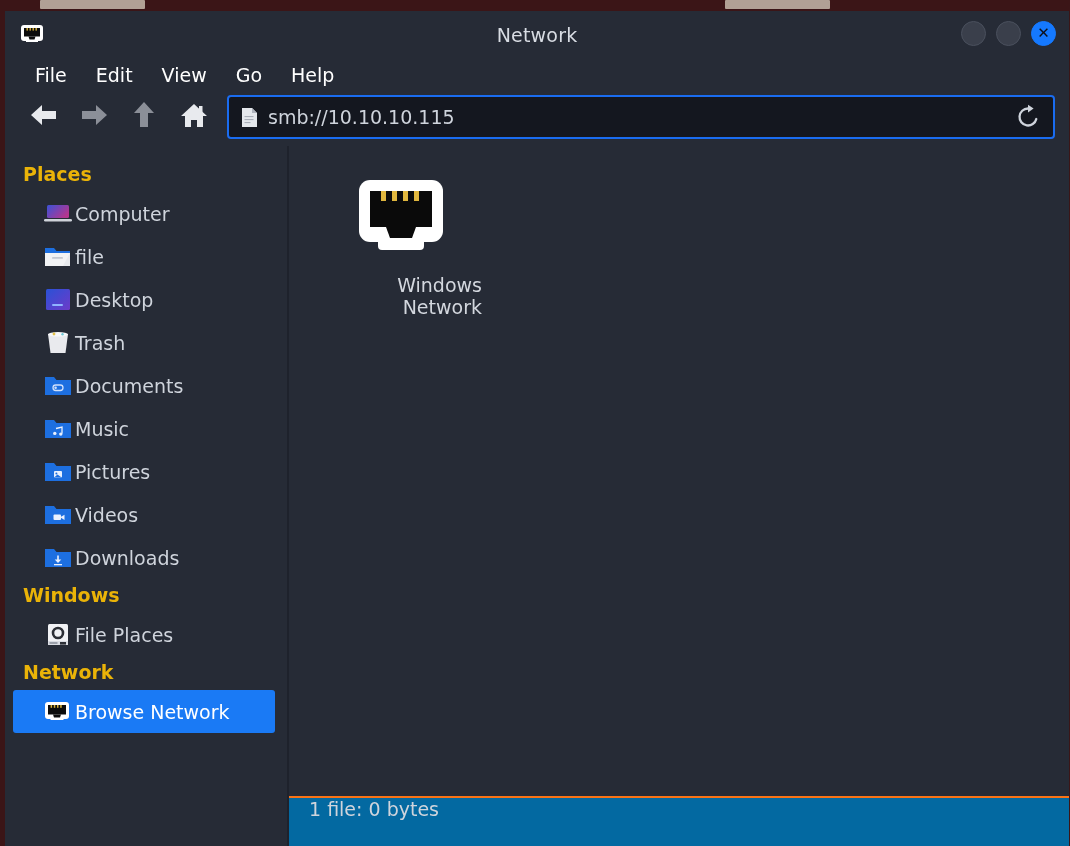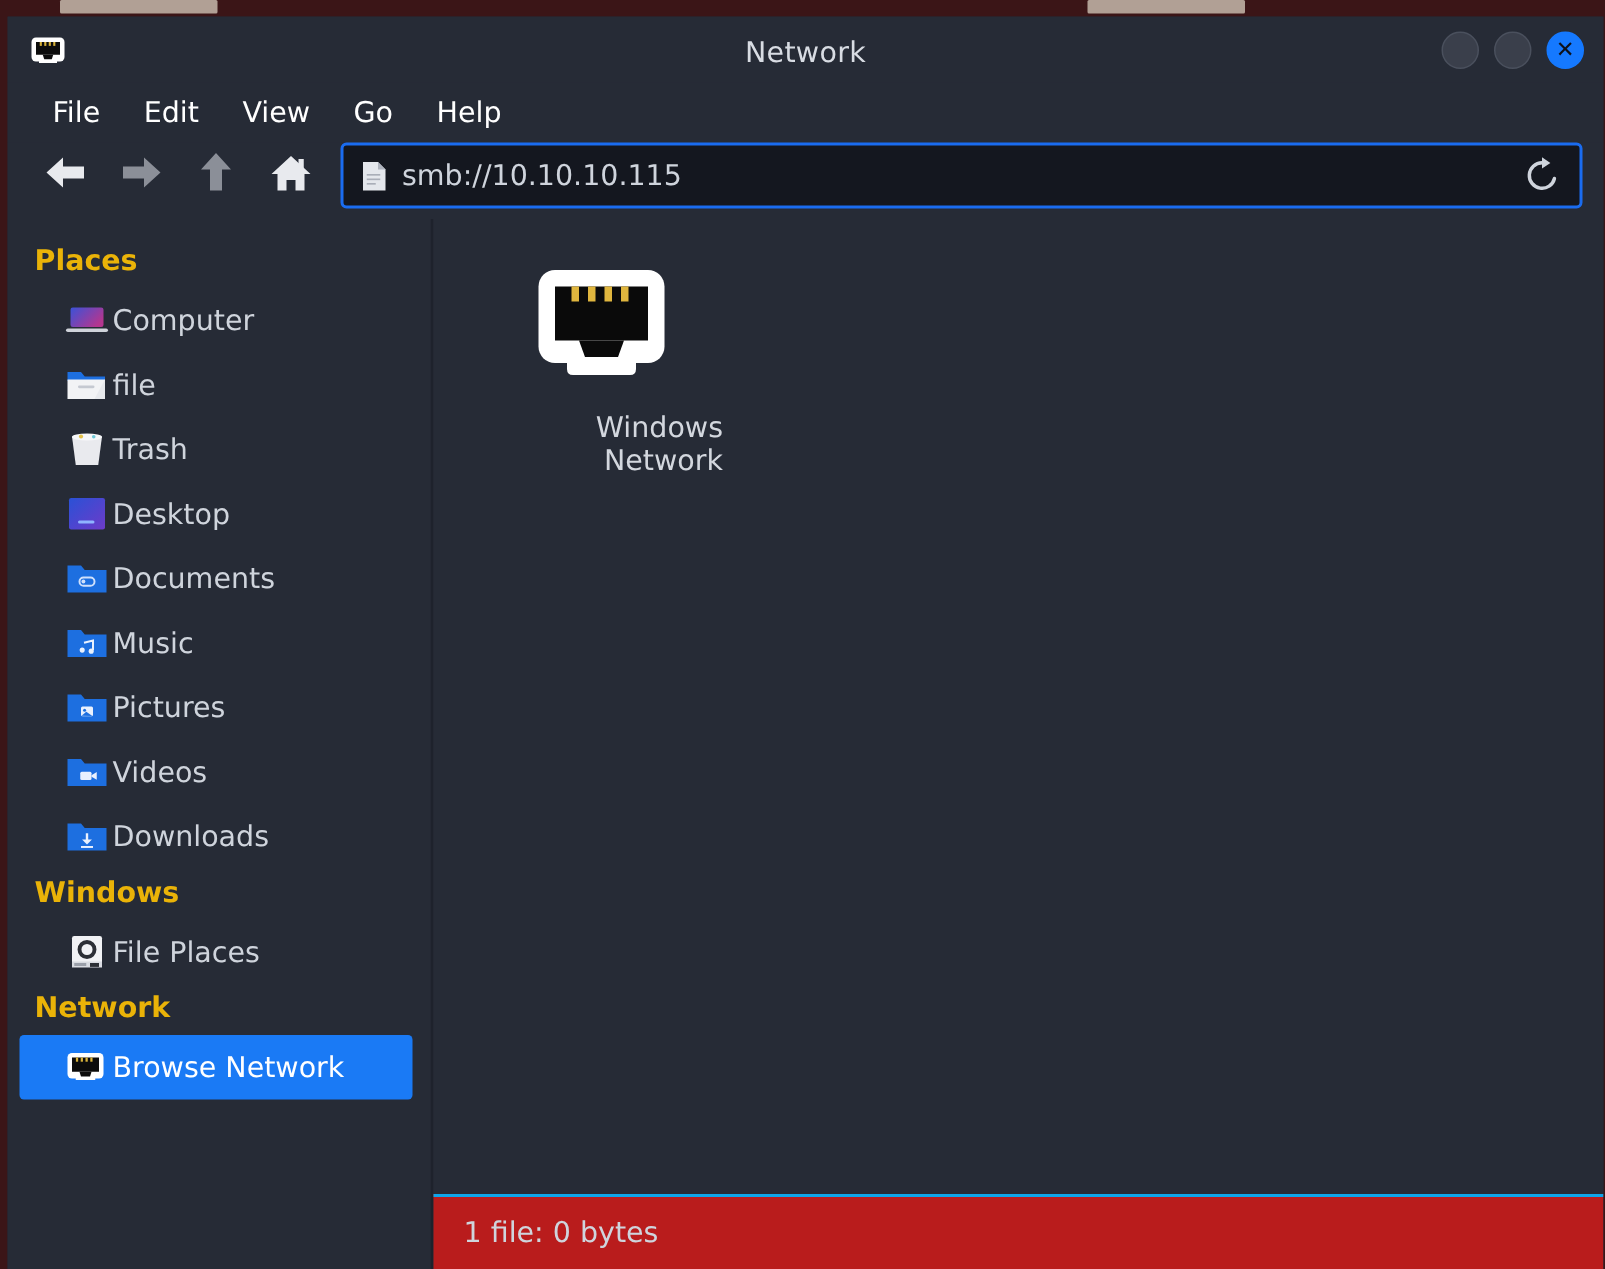--- a/index.html
+++ b/index.html
@@ -136,24 +136,24 @@
     width: 175px; display: flex; flex-direction: column;
     align-items: center; gap: 10px; padding: 6px;
   }
   .file-icon { width: 96px; height: 90px; }
   .file-label { color: #d3d7de; font-size: 19px; text-align: right; }
 
   
   .statusbar {
     position: absolute; left: 0; right: 0; bottom: 0;
     height: 50px;
-    border-top: 2px solid #0ea5e9;
-    display: flex; align-items: center;
+    border-top: 2px solid #f97316;
+    display: flex; align-items: flex-start;
     padding-left: 20px;
-    background: #b91c1c;
+    background: #0369a1;
   }
   .status-text { color: #cfd4dc; font-size: 19px; }
 </style>
 </head>
 <body>
 
 <div id="root">
 
   <div class="desktop">
     <div class="desktop-blob" style="left:40px;width:105px;"></div>
@@ -265,43 +265,43 @@
               <rect x="9" y="13" width="11" height="1.8" rx=".9" fill="#c5c9d1"></rect>
               <path d="M2 22 L27 22 L27 9 L20 22 Z" fill="#e2e4e9" opacity=".7"></path>
             </svg>
           </span>
           <span class="sb-label">file</span>
         </div>
 
         <div class="sb-item">
           <span class="sb-icon">
             <svg viewBox="0 0 30 25" width="30" height="25">
-              <path d="M5 4 L25 4 L22.5 23 L7.5 23 Z" fill="#e9eaee"></path>
-              <ellipse cx="15" cy="4.3" rx="10" ry="2.3" fill="#f7f8fa"></ellipse>
-              <circle cx="11" cy="4" r="1.4" fill="#e4c24a"></circle>
-              <circle cx="19.5" cy="4.2" r="1.2" fill="#6fc8d8"></circle>
-            </svg>
-          </span>
-          <span class="sb-label">Trash</span>
-        </div>
-
-        <div class="sb-item">
-          <span class="sb-icon">
-            <svg viewBox="0 0 30 25" width="30" height="25">
               <defs>
                   <linearGradient id="lg-desk" x1="0" y1="0" x2="1" y2="1">
                 <stop offset="0" stop-color="#2a51d6"></stop>
                     <stop offset="1" stop-color="#6d3bc9"></stop>
               </linearGradient>
                 </defs>
               <rect x="3" y="2" width="24" height="21" rx="1.5" fill="url(#lg-desk)"></rect>
               <rect x="9" y="17" width="11" height="2" rx="1" fill="#8fb4ff"></rect>
             </svg>
           </span>
           <span class="sb-label">Desktop</span>
+        </div>
+
+        <div class="sb-item">
+          <span class="sb-icon">
+            <svg viewBox="0 0 30 25" width="30" height="25">
+              <path d="M5 4 L25 4 L22.5 23 L7.5 23 Z" fill="#e9eaee"></path>
+              <ellipse cx="15" cy="4.3" rx="10" ry="2.3" fill="#f7f8fa"></ellipse>
+              <circle cx="11" cy="4" r="1.4" fill="#e4c24a"></circle>
+              <circle cx="19.5" cy="4.2" r="1.2" fill="#6fc8d8"></circle>
+            </svg>
+          </span>
+          <span class="sb-label">Trash</span>
         </div>
 
         <div class="sb-item">
           <span class="sb-icon">
             <svg viewBox="0 0 30 25" width="30" height="25">
               <path d="M2 4 L11 4 L13.5 7 L28 7 L28 22 L2 22 Z" fill="#1d6fe0"></path>
               <rect x="10" y="12" width="10" height="5.5" rx="2.7" fill="none" stroke="#cfe0fb" stroke-width="1.3"></rect>
               <circle cx="12.6" cy="14.7" r="1.3" fill="#cfe0fb"></circle>
             </svg>
           </span>

